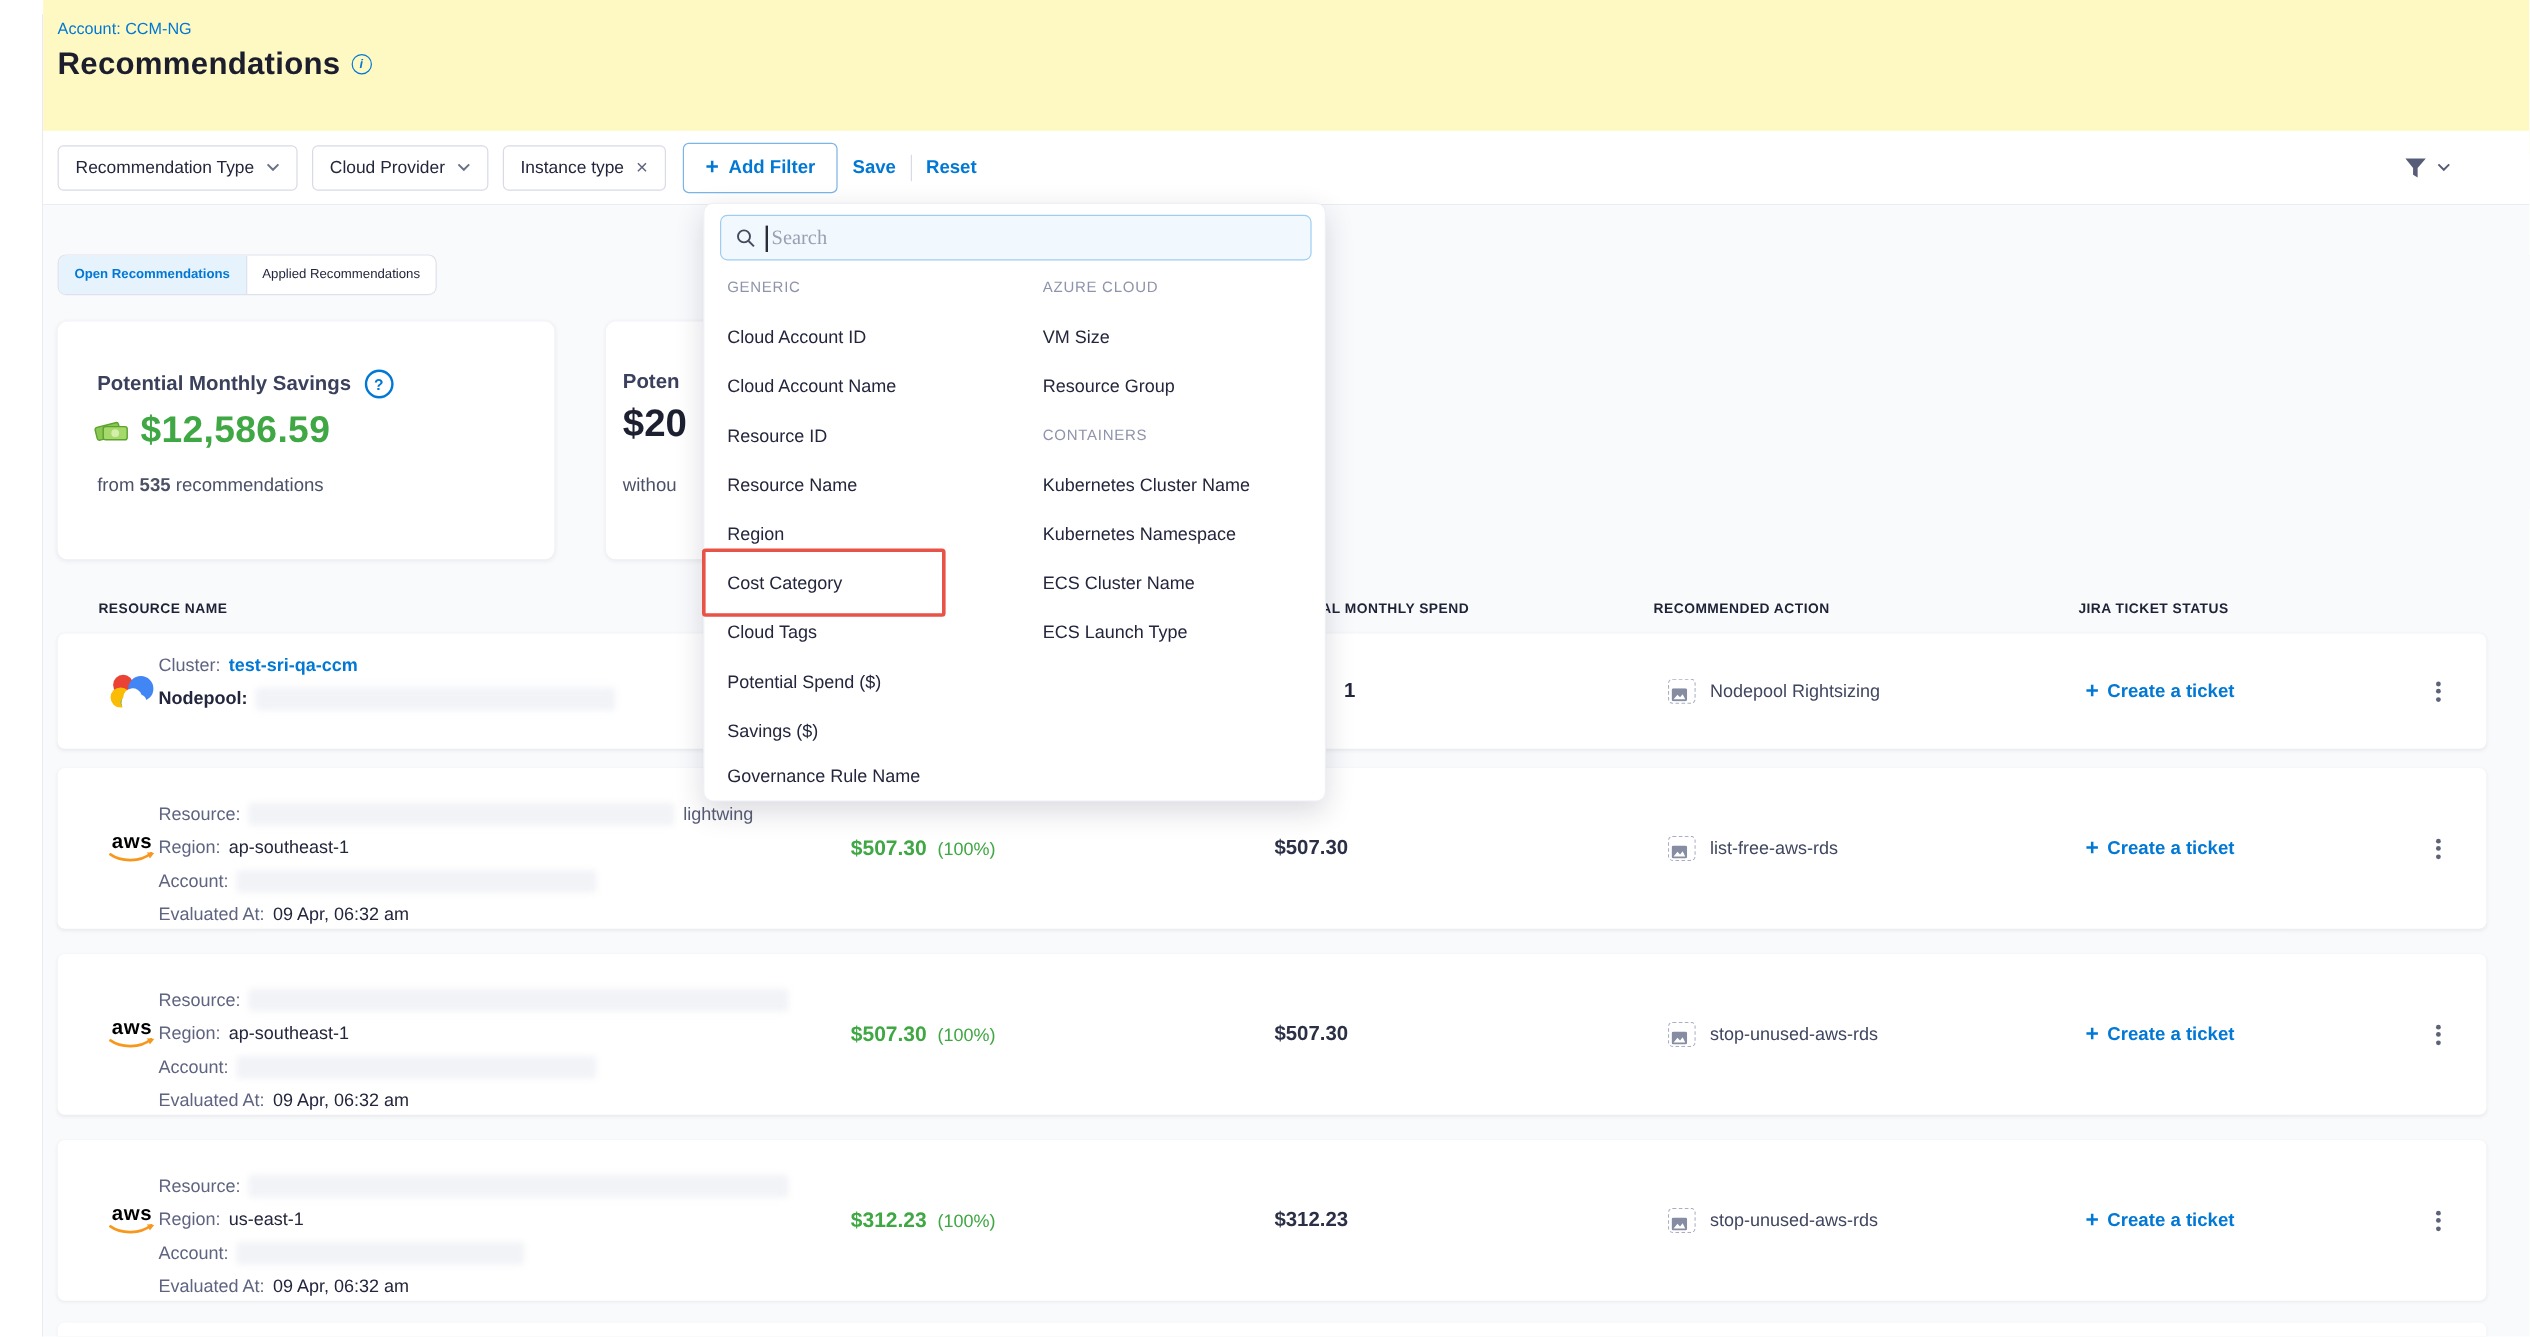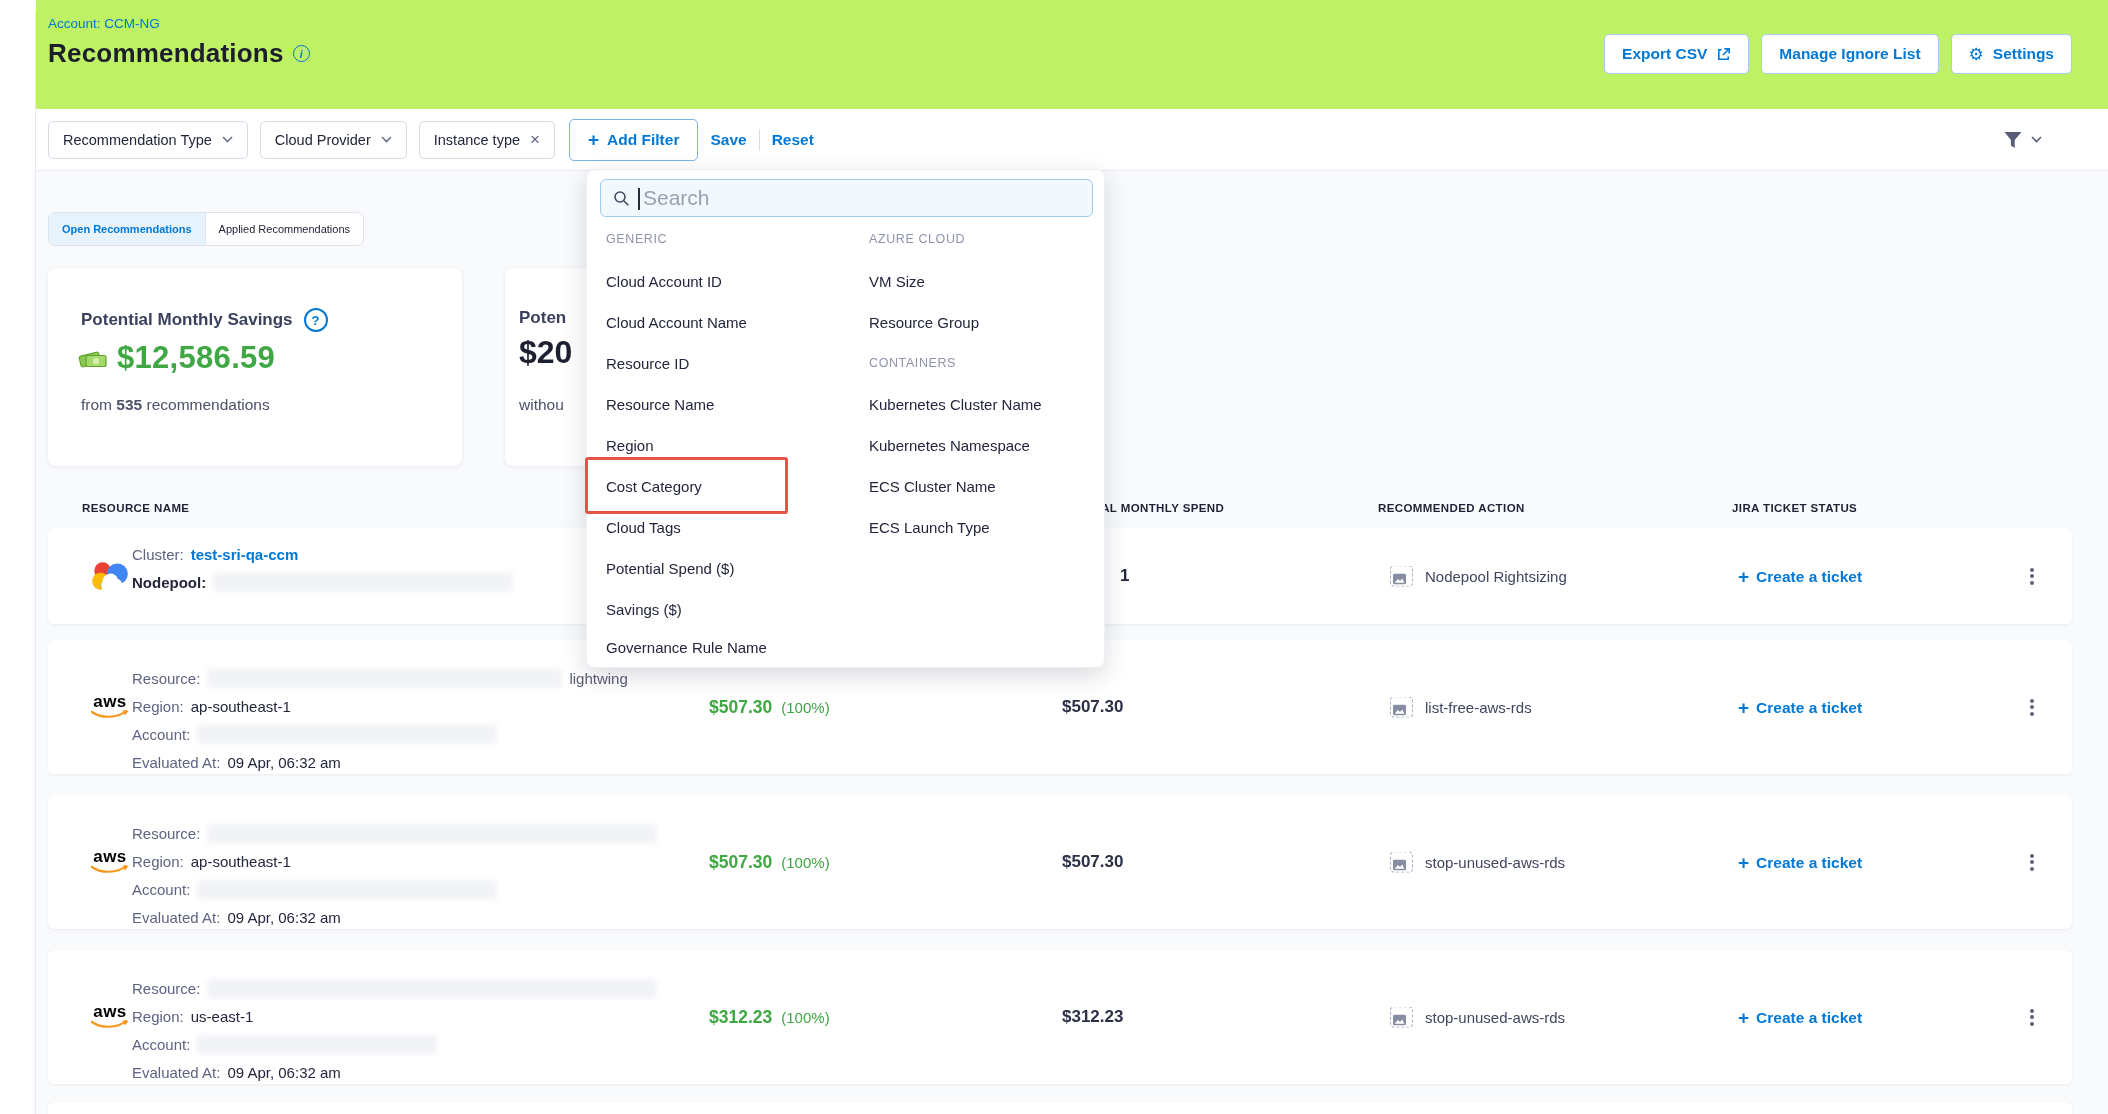--- a/index.html
+++ b/index.html
@@ -1,21 +1,21 @@
 <!DOCTYPE html>
 <html><head>
 <meta charset="utf-8">
 <style>
   * { margin:0; padding:0; box-sizing:border-box; }
   body { font-family:"Liberation Sans", sans-serif; background:#fff; }
   .canvas { position:relative; width:2108px; height:1114px; background:#fff; overflow:hidden; }
   .left-rule { position:absolute; left:35px; top:12px; bottom:0; width:1px; background:#e8e9f1; }
 
   
-  .topbar { position:absolute; left:36px; top:0; right:0; height:128px; background:#bef264; border-bottom:1px solid #e6e8f0; }
+  .topbar { position:absolute; left:36px; top:0; right:0; height:128px; background:#fef9c3; border-bottom:1px solid #e6e8f0; }
   .account { position:absolute; left:12px; top:16px; font-size:13.5px; color:#0278d5; text-decoration:none; cursor:pointer; }
   .title-row { position:absolute; left:12px; top:38px; display:flex; align-items:center; gap:9px; }
   .title-row h1 { font-size:26px; font-weight:bold; color:#1c1e2e; letter-spacing:.2px; }
   .info-circ { width:17px; height:17px; border:1.4px solid #0278d5; border-radius:50%; color:#0278d5; font-size:10.5px; font-weight:bold; display:flex; align-items:center; justify-content:center; font-style:italic; }
   .top-actions { position:absolute; right:36px; top:34px; display:flex; gap:12px; }
   .btn-top { display:flex; align-items:center; gap:9px; height:40px; padding:0 17px; background:#fff; border:1.5px solid #a6cdf0; border-radius:5px; color:#0278d5; font-weight:bold; font-size:15.5px; cursor:pointer; font-family:inherit; }
   .gear { font-size:17px; line-height:1; font-weight:normal; }
 
   
   .filterbar { position:absolute; left:36px; top:109px; right:0; height:62px; background:#fff; border-bottom:1px solid #eaecf2; display:flex; align-items:center; padding-left:12px; gap:12px; }
@@ -68,55 +68,38 @@
   .ticket { position:absolute; left:1690px; top:50%; transform:translateY(-50%); display:flex; align-items:center; gap:7px; color:#0278d5; font-weight:bold; font-size:15.5px; cursor:pointer; }
   .kebab { position:absolute; left:1978px; top:50%; transform:translateY(-50%); cursor:pointer; padding:4px; }
   .kebab i { display:block; width:4px; height:4px; border-radius:50%; background:#5d6278; margin:2.5px 0; }
   .sliver { position:absolute; left:12px; top:931px; width:2024px; height:12px; background:#fff; border-radius:6px 6px 0 0; box-shadow:0 1px 3px rgba(35,38,59,.07); }
 
   
   .panel { position:absolute; left:586px; top:169px; width:519px; height:499px; background:#fff; border:1px solid #eef0f5; border-radius:8px; box-shadow:0 8px 24px rgba(30,32,60,.16); z-index:60; }
   .searchbox { position:absolute; left:13px; top:9px; width:493px; height:38px; background:#f1f9fe; border:1.5px solid #9fccef; border-radius:6px; }
   .searchbox svg { position:absolute; left:12px; top:10px; }
   .caret { position:absolute; left:37px; top:8px; width:1.5px; height:22px; background:#2b2b38; }
-  .searchbox input { position:absolute; left:42px; top:0; width:440px; height:100%; border:none; outline:none; background:transparent; font-size:21px; font-family:Liberation Sans, sans-serif; color:#23263c; }
+  .searchbox input { position:absolute; left:42px; top:0; width:440px; height:100%; border:none; outline:none; background:transparent; font-size:17px; font-family:Liberation Serif, serif; color:#23263c; }
   .searchbox input::placeholder { color:#9aa0b2; }
   .sec-label { position:absolute; height:16px; font-size:12.5px; color:#8f93ab; letter-spacing:.6px; }
   .pitem { position:absolute; height:41px; display:flex; align-items:center; font-size:15px; color:#23263c; cursor:pointer; white-space:nowrap;text-align:right; }
   .colL { left:19px; } .colR { left:282px; }
   .hl-box { position:absolute; left:-2px; top:287px; width:203px; height:57px; border:3.5px solid #e85347; border-radius:3px; z-index:2; }
 </style>
 </head>
 <body>
 
 <div class="canvas">
   <div class="left-rule"></div>
 
   <div class="topbar">
     <a class="account">Account: CCM-NG</a>
     <div class="title-row">
       <h1>Recommendations</h1>
       <span class="info-circ">i</span>
-    </div>
-    <div class="top-actions">
-      <button class="btn-top">
-        <span>Export CSV</span>
-        <svg width="15" height="15" viewBox="0 0 16 16">
-            <path d="M6 3H3v10h10v-3" fill="none" stroke="#0278d5" stroke-width="1.7"></path>
-            <path d="M9 2h5v5" fill="none" stroke="#0278d5" stroke-width="1.7"></path>
-            <path d="M13.6 2.4L7.5 8.5" stroke="#0278d5" stroke-width="1.7"></path>
-          </svg>
-      </button>
-      <button class="btn-top">
-        <span>Manage Ignore List</span>
-      </button>
-      <button class="btn-top">
-        <span class="gear">⚙</span>
-        <span>Settings</span>
-      </button>
     </div>
   </div>
 
   <div class="filterbar">
     <div class="chip">
       <span>Recommendation Type</span>
       <svg width="11" height="7" viewBox="0 0 11 7">
           <path d="M1 1l4.5 4.5L10 1" fill="none" stroke="#6a7086" stroke-width="1.6"></path>
         </svg>
     </div>

